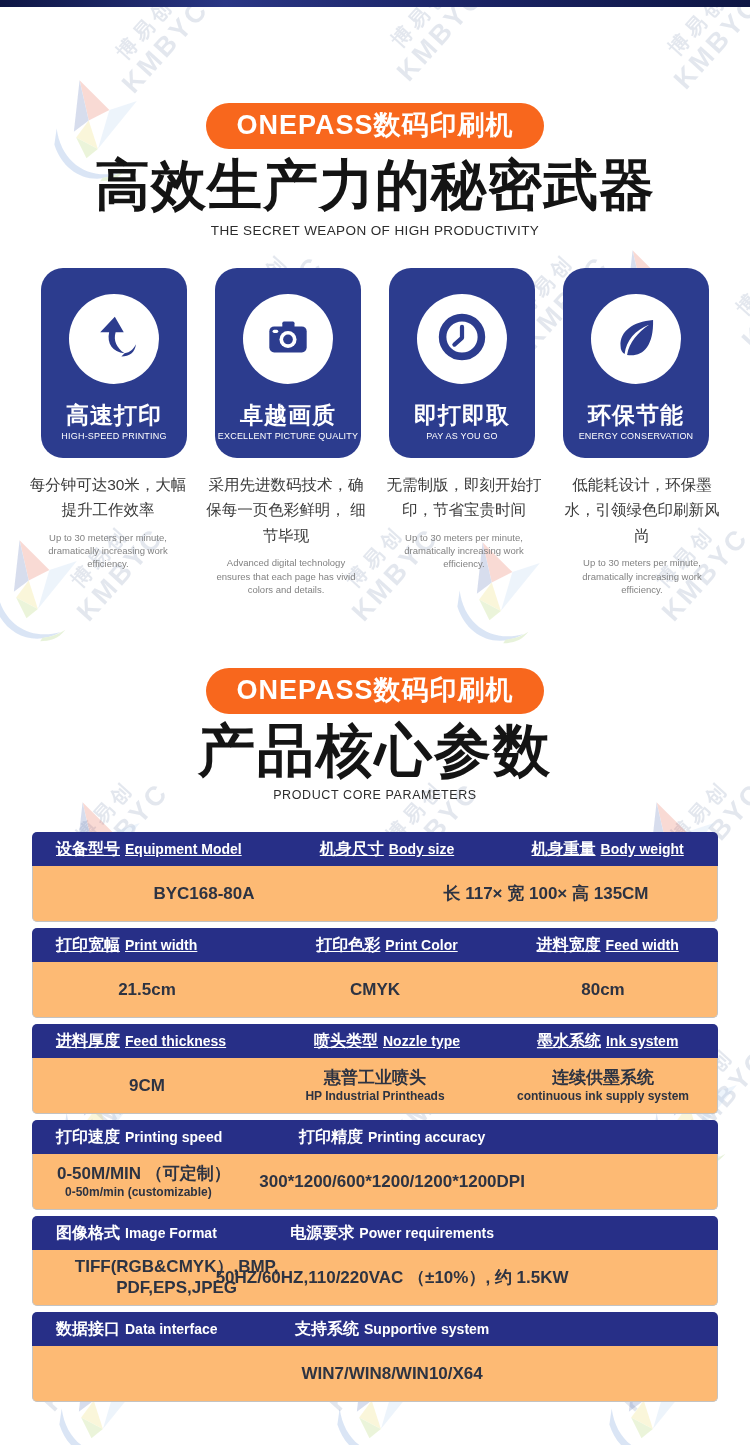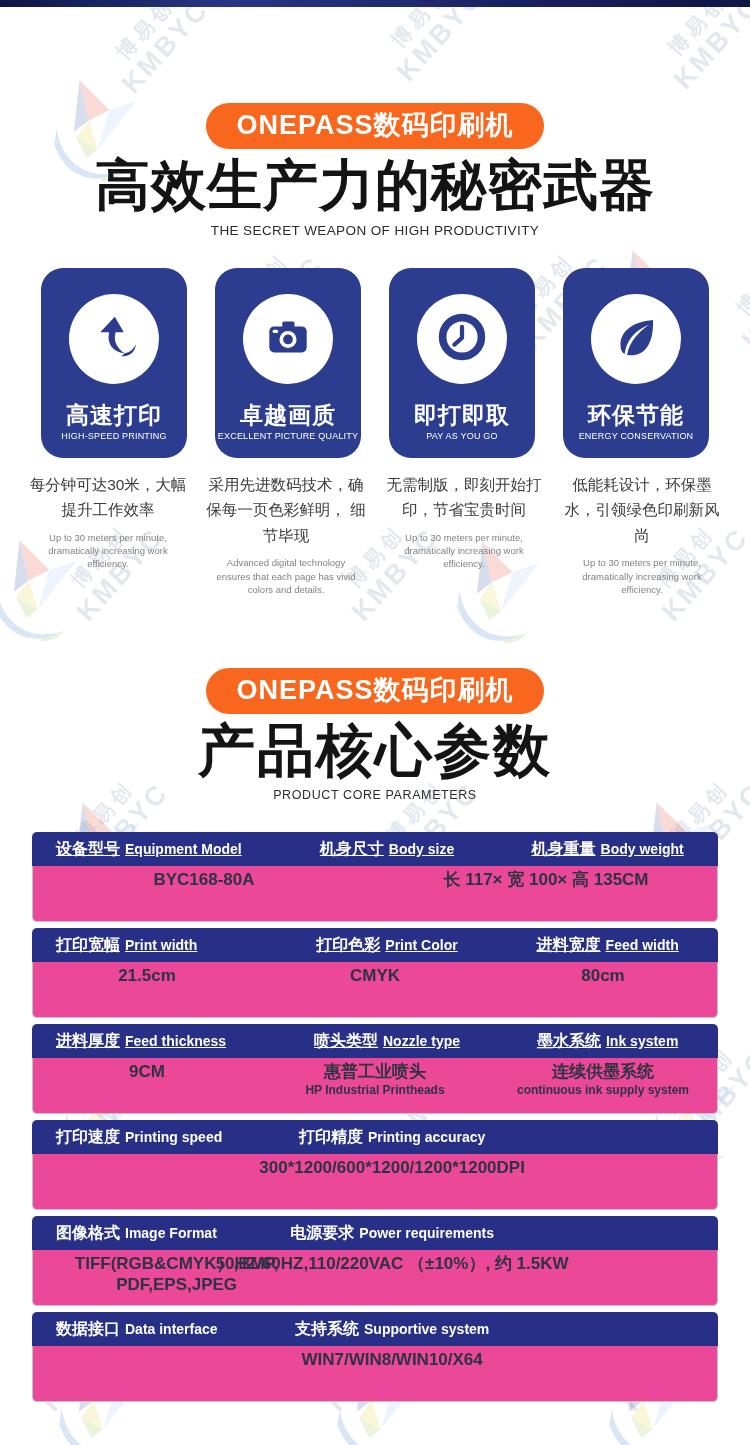--- a/index.html
+++ b/index.html
@@ -39,22 +39,22 @@
   
   .spec-table{width:686px;margin:30px auto 0;}
   .spec-block{margin-bottom:6px;}
   .spec-header{background:#272f87;color:#fff;height:34px;border-radius:5px 5px 0 0;
     display:flex;align-items:center;position:relative;}
   .spec-header .h{line-height:1;white-space:nowrap;}
   .spec-header .h b{font-size:16px;font-weight:700;}
   .spec-header .h span{font-size:14px;font-weight:600;margin-left:5px;}
   .three .h{flex:1;text-align:center;text-decoration:underline;}
   .three .h.first{text-align:left;padding-left:24px;}
-  .spec-body{background:#ec4899;border:1px solid #c3c3c3;border-top:none;border-radius:0 0 5px 5px;
-    display:flex;min-height:49px;padding:3px 0;position:relative;color:#2d3342;}
+  .spec-body{background:#fdba74;border:1px solid #c3c3c3;border-top:none;border-radius:0 0 5px 5px;
+    display:flex;align-items:center;min-height:49px;padding:3px 0;position:relative;color:#2d3342;}
   .spec-body .cell{line-height:1.25;}
   .three .cell{flex:1;text-align:center;}
   .v{font-size:17px;font-weight:700;}
   .s{font-size:12px;font-weight:700;margin-top:1px;}
   .h.left2{padding-left:24px;text-align:left;}
   .h.right2{position:absolute;left:20%;right:15%;text-align:center;}
   .cell.left2{width:42%;text-align:center;}
   .cell.left2.align-left{text-align:left;padding-left:24px;}
   .cell.left2.align-left .s{padding-left:8px;}
   .cell.right2{position:absolute;left:20%;right:15%;text-align:center;}
@@ -389,20 +389,24 @@
           </div>
       </div>
     </div>
 
     <div class="spec-block">
       <div class="spec-header">
         <div class="h left2"><b>打印速度</b><span>Printing speed</span></div>
         <div class="h right2"><b>打印精度</b><span>Printing accuracy</span></div>
       </div>
       <div class="spec-body">
+        <div class="cell left2 align-left">
+            <div class="v">0-50M/MIN （可定制）</div>
+            <div class="s">0-50m/min (customizable)</div>
+          </div>
         <div class="cell right2">
             <div class="v">300*1200/600*1200/1200*1200DPI</div>
           </div>
       </div>
     </div>
 
     <div class="spec-block">
       <div class="spec-header">
         <div class="h left2"><b>图像格式</b><span>Image Format</span></div>
         <div class="h right2"><b>电源要求</b><span>Power requirements</span></div>

